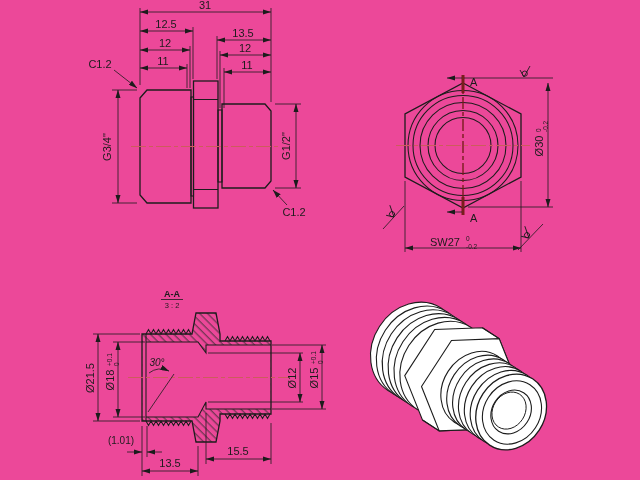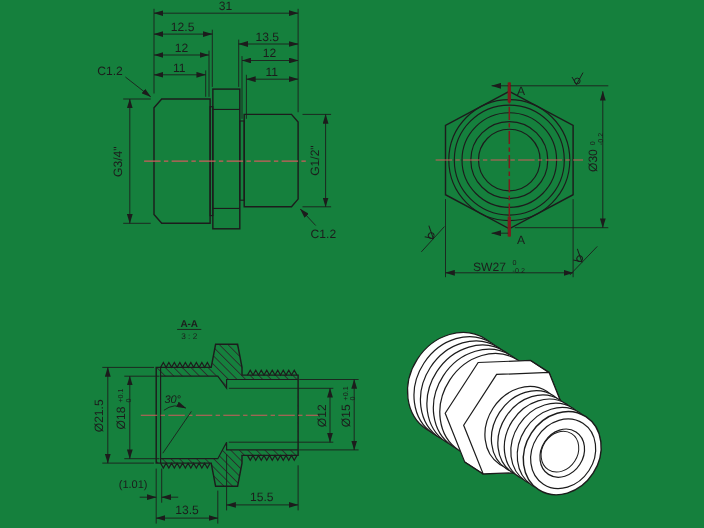--- a/index.html
+++ b/index.html
@@ -1,16 +1,16 @@
 <!DOCTYPE html>
 <html><head>
 <meta charset="utf-8">
 <style>
   html,body{margin:0;padding:0;background:#ffffff;}
-  .stage{position:relative;width:640px;height:480px;background:#15803d;overflow:hidden;
+  .stage{position:relative;width:640px;height:480px;background:#ec4899;overflow:hidden;
          font-family:"Liberation Sans", sans-serif;}
   svg text{font-family:"Liberation Sans", sans-serif;fill:#1c1c1c;}
   .dim{font-size:11px;}
   .dimsmall{font-size:10px;}
   .tol{font-size:6.5px;}
   .seclab{font-size:9px;font-weight:bold;}
   .secscale{font-size:7.5px;}
   .thin{stroke:#1c1c1c;stroke-width:0.8;fill:none;}
   .outline{stroke:#1c1c1c;stroke-width:1.3;fill:none;}
   .mid{stroke:#1c1c1c;stroke-width:1.05;fill:none;}

